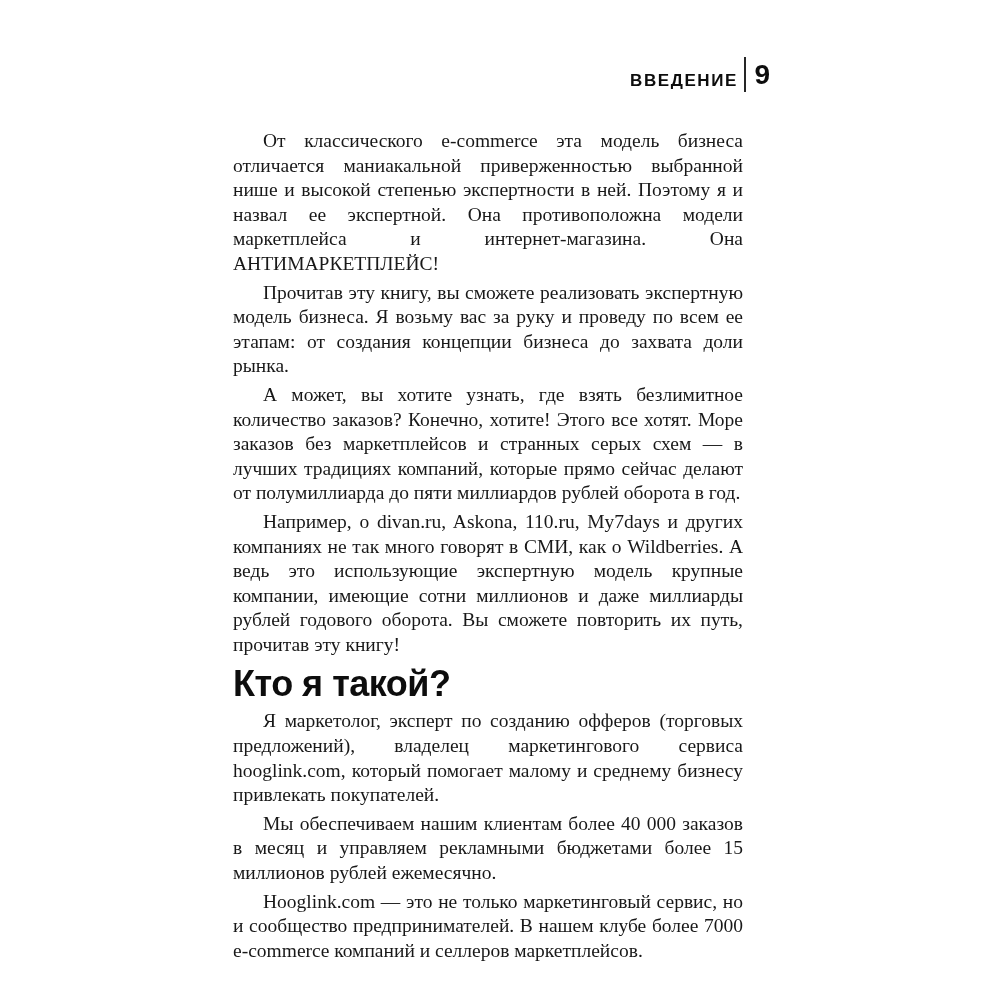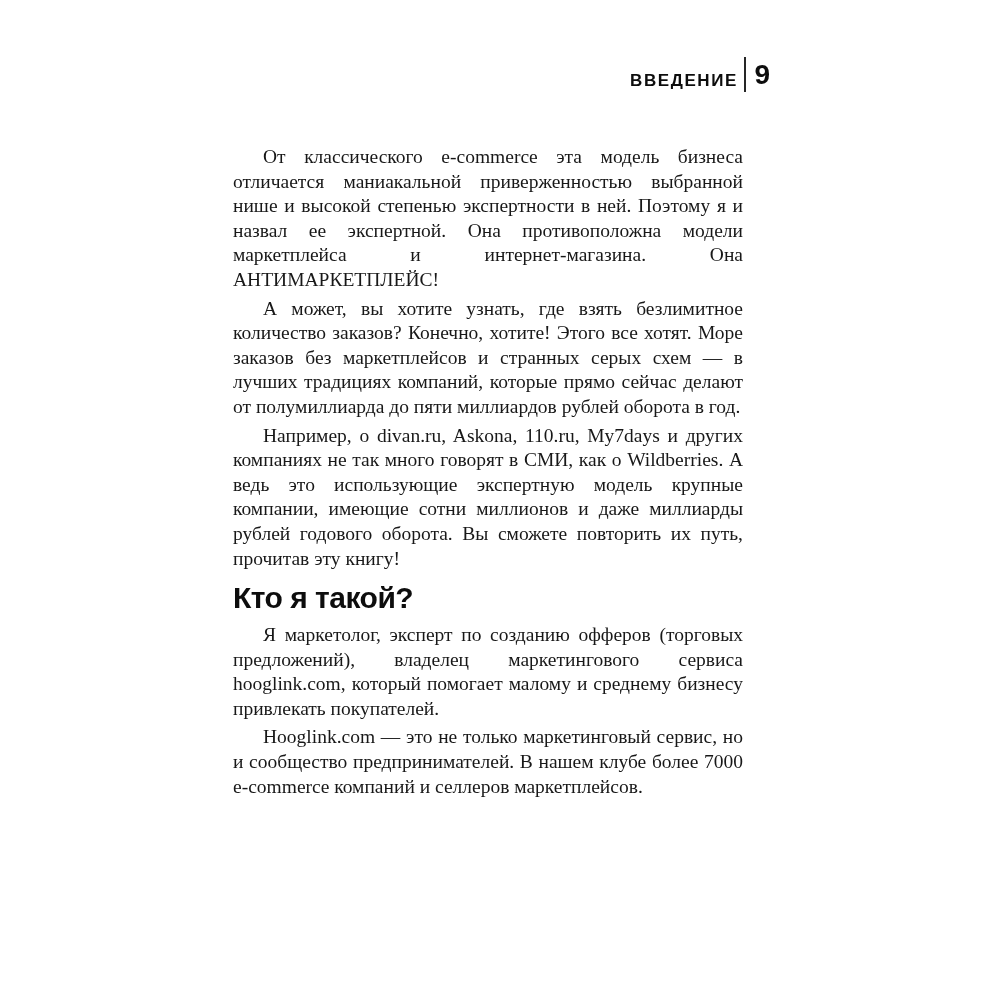--- a/index.html
+++ b/index.html
@@ -74,27 +74,27 @@
     position: absolute;
     left: 14px;
     top: 9px;
     width: 6px;
     height: 6px;
     border-radius: 50%;
     background: var(--text);
   }
   .para {
     text-indent: 30px;
-    margin-top: 19px;
+    margin-top: 3px;
   }
   .paras .para + .para { margin-top: 4px; }
   .heading {
     font-family: "Liberation Sans", sans-serif;
     font-weight: bold;
-    font-size: 30px;
+    font-size: 36px;
     line-height: 34px;
     letter-spacing: -0.5px;
     color: var(--heading);
     text-align: left;
     text-indent: 0;
     margin-top: 10px;
   }
   .about { margin-top: 8px; }
   .about .para:first-child { margin-top: 5px; }
 </style>
@@ -111,30 +111,32 @@
 
     <ul class="bullets">
 
 
       </ul>
 
     <div class="paras">
 
         <p class="para"><span>От классического e-commerce эта модель бизнеса отличает­ся маниакальной приверженностью выбранной нише и высокой степенью экспертности в ней. Поэтому я и назвал ее экспертной. Она противоположна модели маркетплейса и интернет-магази­на. Она АНТИМАРКЕТПЛЕЙС!</span></p>
 
+        <p class="para"><span>Прочитав эту книгу, вы сможете реализовать экспертную мо­дель бизнеса. Я возьму вас за руку и проведу по всем ее этапам: от создания концепции бизнеса до захвата доли рынка.</span></p>
 
         <p class="para"><span>А может, вы хотите узнать, где взять безлимитное количество заказов? Конечно, хотите! Этого все хотят. Море заказов без мар­кетплейсов и странных серых схем — в лучших традициях ком­паний, которые прямо сейчас делают от полумиллиарда до пяти миллиардов рублей оборота в год.</span></p>
 
         <p class="para"><span>Например, о divan.ru, Askona, 110.ru, My7days и других ком­паниях не так много говорят в СМИ, как о Wildberries. А ведь это использующие экспертную модель крупные компании, имеющие сотни миллионов и даже миллиарды рублей годового оборота. Вы сможете повторить их путь, прочитав эту книгу!</span></p>
       </div>
 
     <h2 class="heading">Кто я такой?</h2>
 
     <div class="paras about">
 
         <p class="para"><span>Я маркетолог, эксперт по созданию офферов (торговых предло­жений), владелец маркетингового сервиса hooglink.com, который помогает малому и среднему бизнесу привлекать покупателей.</span></p>
 
+        <p class="para"><span>Мы обеспечиваем нашим клиентам более 40&nbsp;000 заказов в месяц и управляем рекламными бюджетами более 15 миллио­нов рублей ежемесячно.</span></p>
 
         <p class="para"><span>Hooglink.com — это не только маркетинговый сервис, но и со­общество предпринимателей. В нашем клубе более 7000 e-com­merce компаний и селлеров маркетплейсов.</span></p>
       </div>
 
   </main>
 </div>
 
 </body></html>

